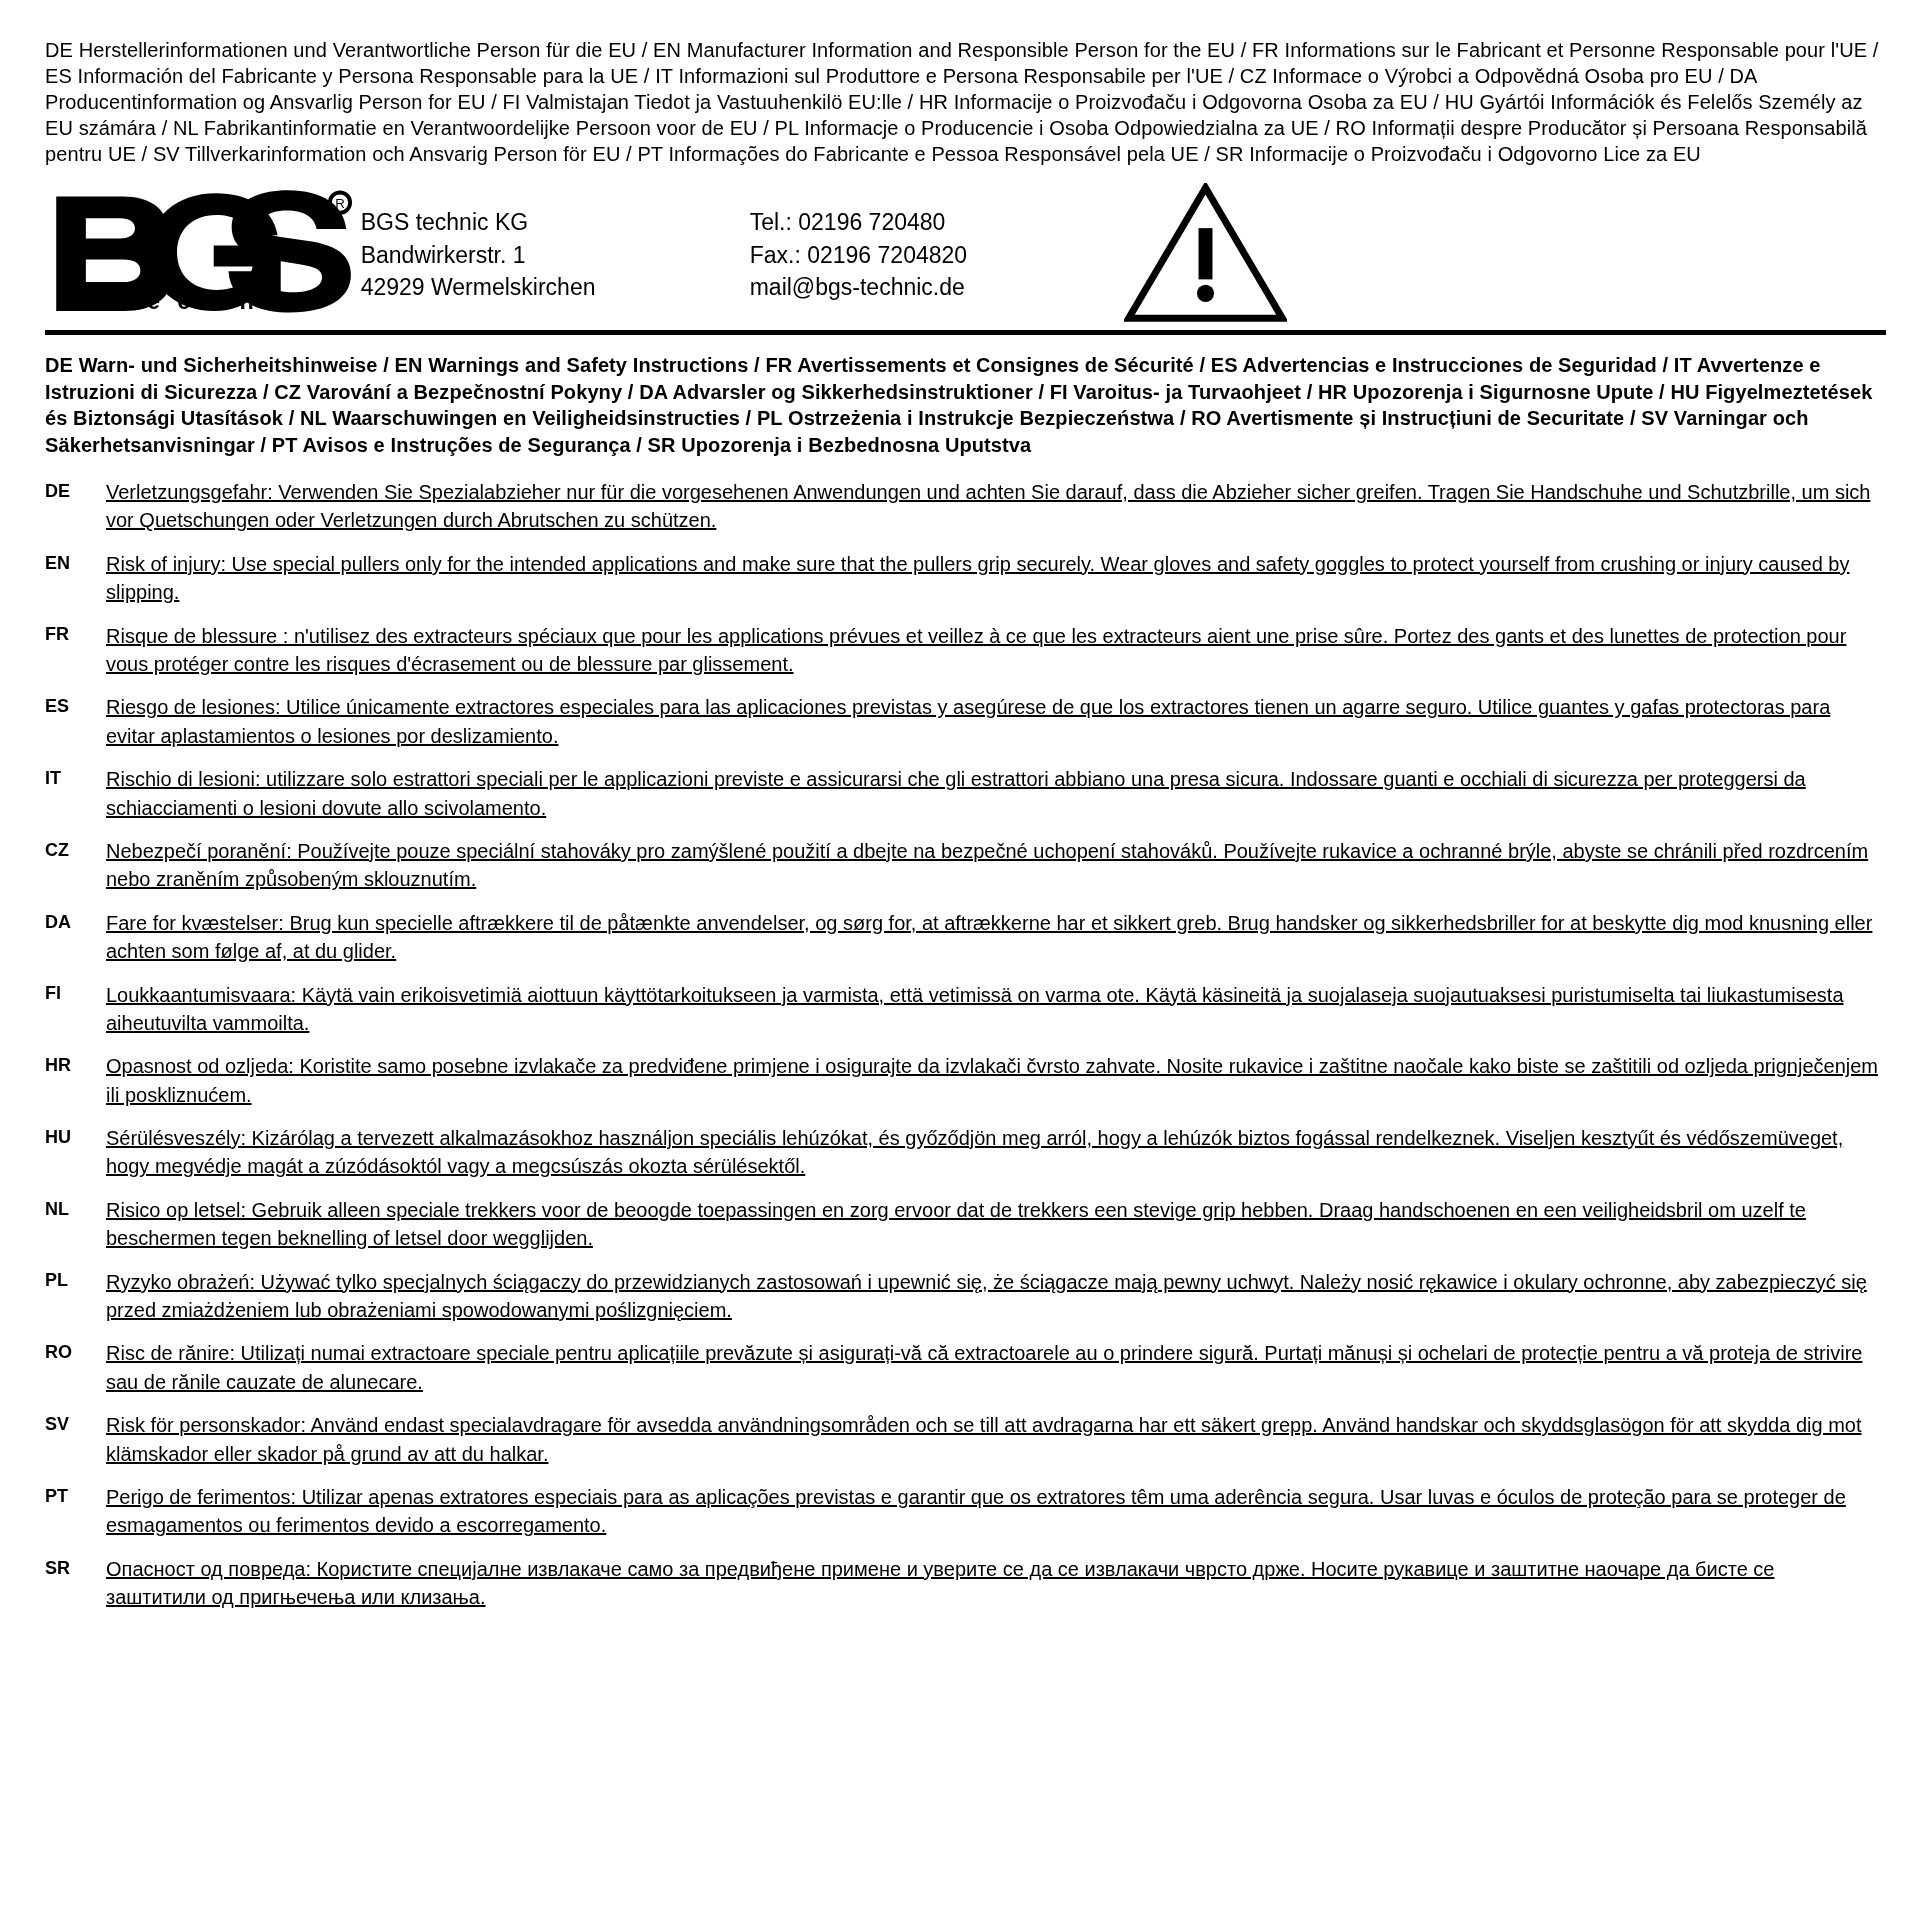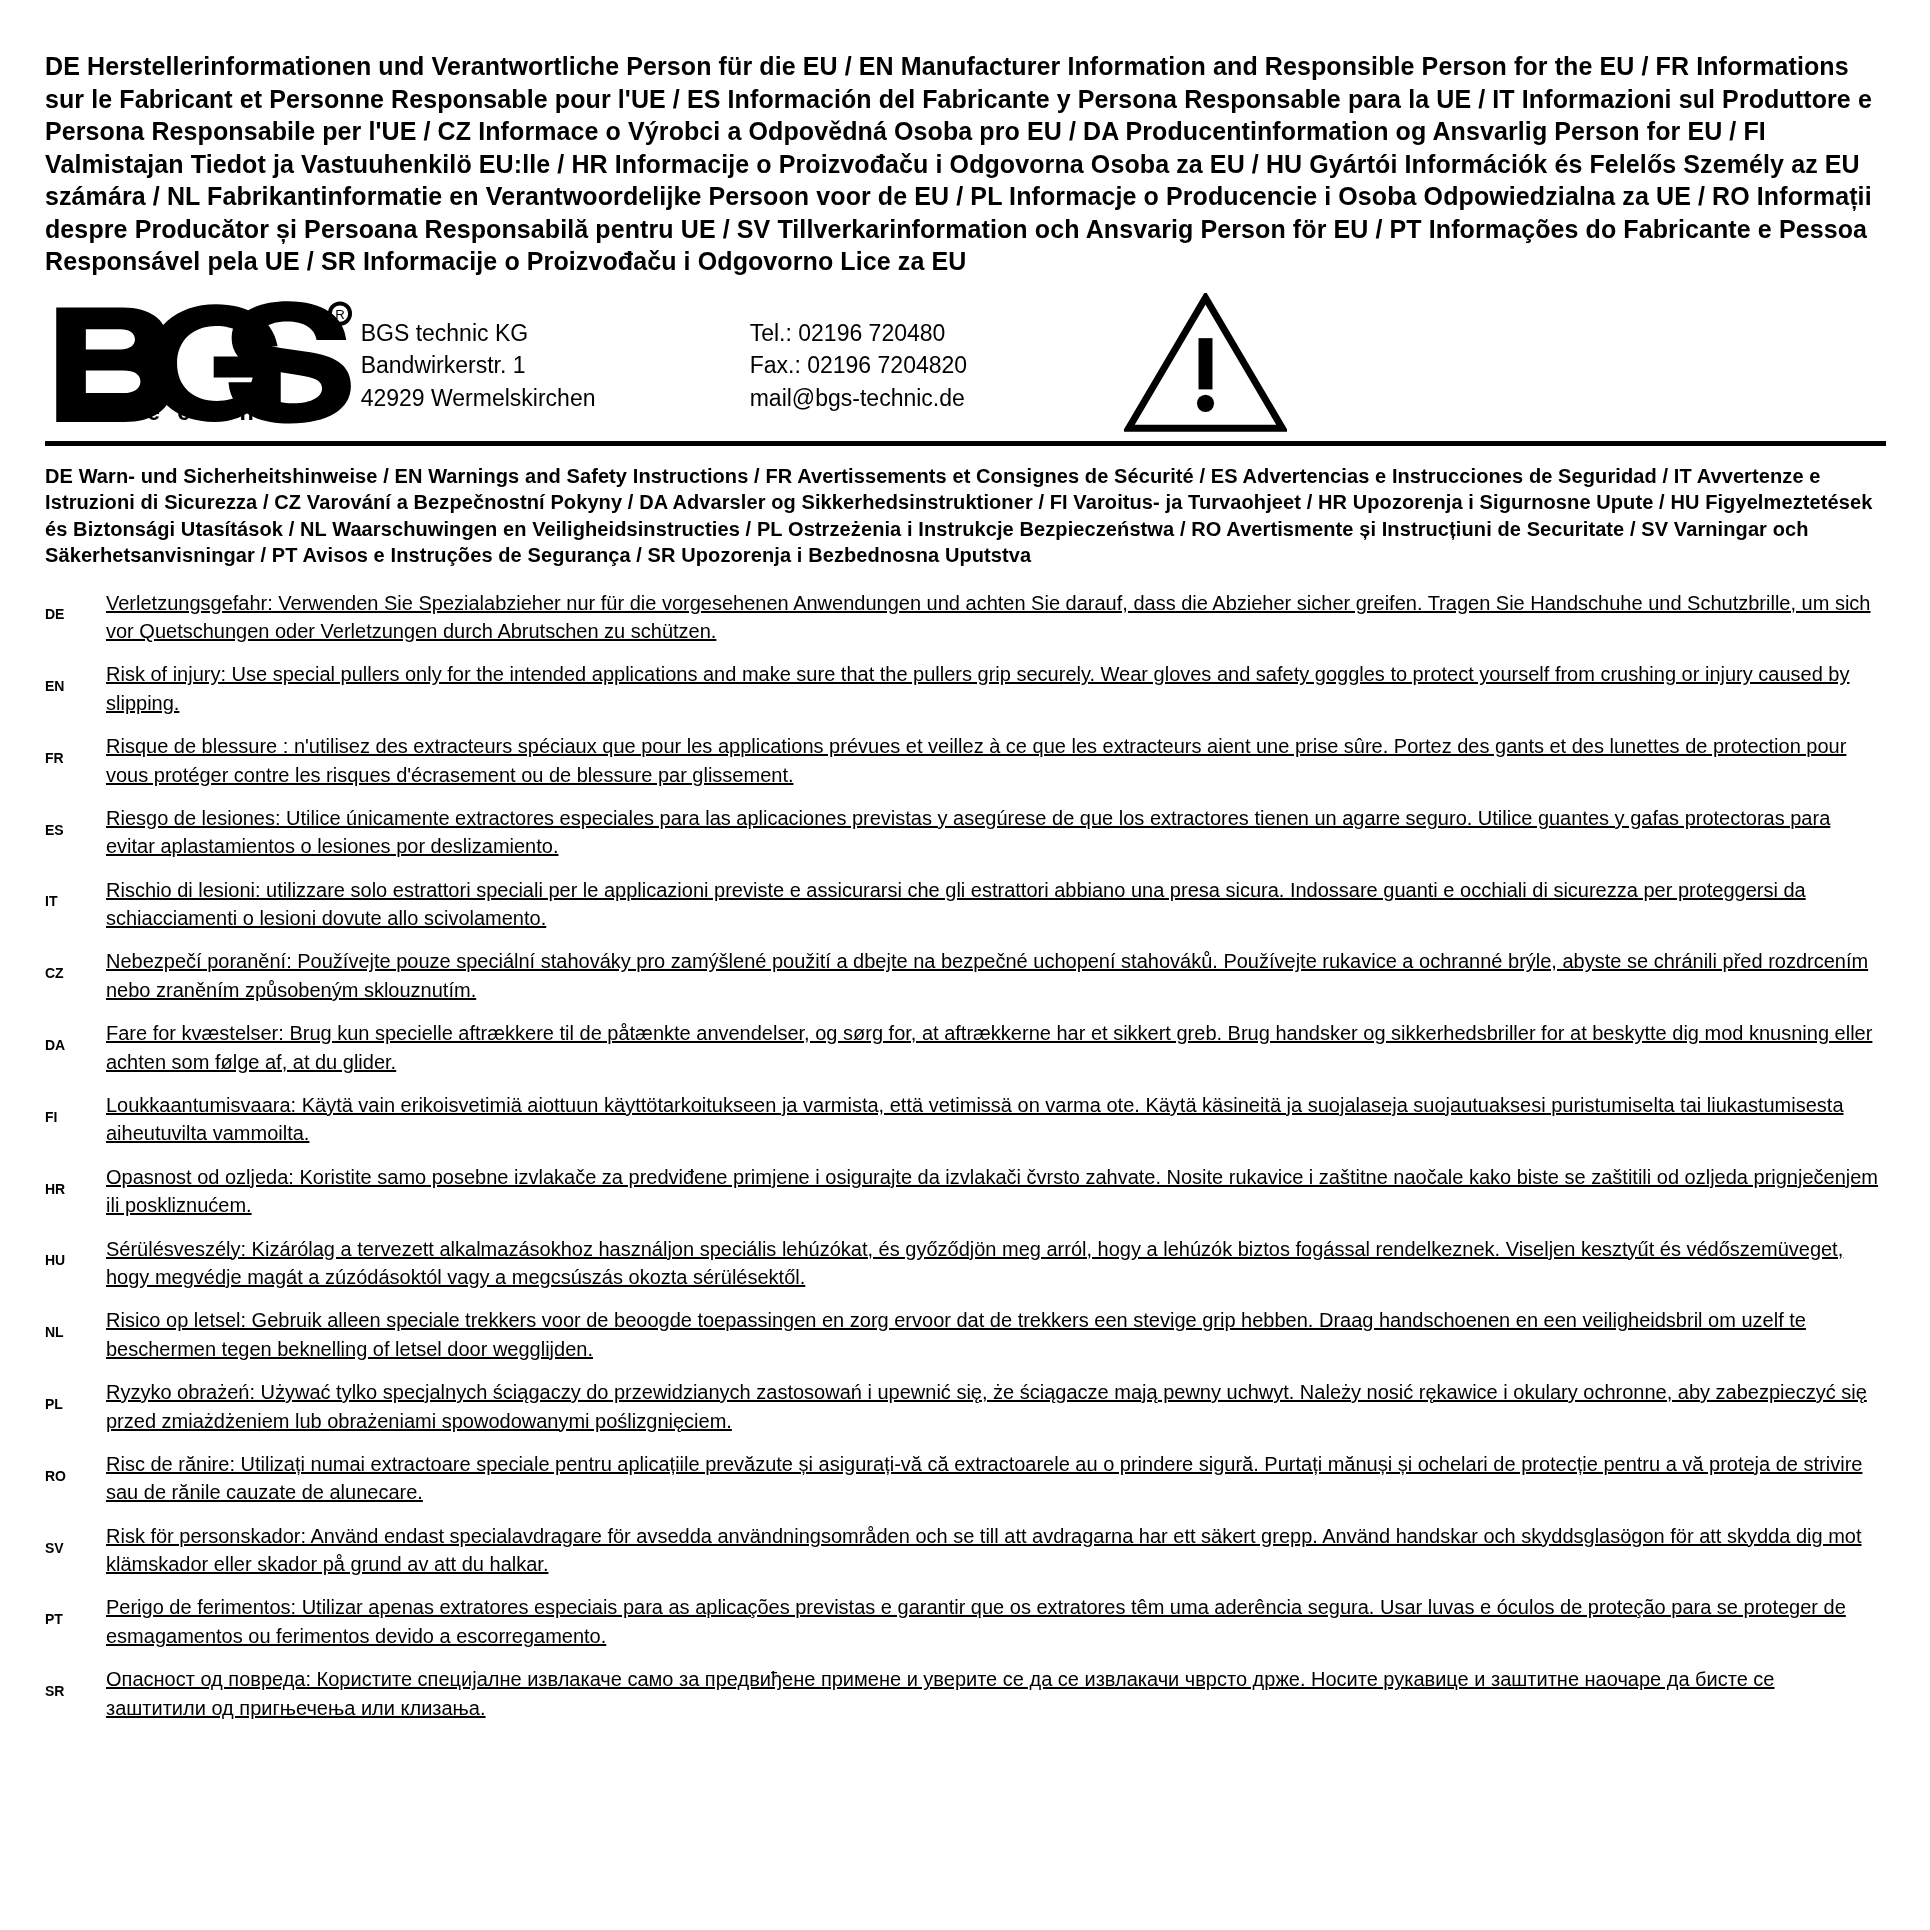--- a/index.html
+++ b/index.html
@@ -16,25 +16,25 @@
   }
   .page {
     box-sizing: border-box;
     width: 1930px;
     min-height: 1930px;
     padding: 37px 45px 31px 45px;
   }
 
   
   .head-langs {
-    font-size: 25px;
-    font-weight: bold;
+    font-size: 20px;
+    font-weight: normal;
     line-height: 1.30;
     letter-spacing: 0.1px;
-    margin: 13px 0 11px 0;
+    margin: 0 0 11px 0;
     width: 1841px;
   }
 
   
   .company-band {
     display: flex;
     align-items: center;
     width: 1841px;
     padding: 4.7px 0 7.8px 0;
     border-bottom: 5.4px solid #000;
@@ -88,25 +88,24 @@
   .lang-list {
     width: 1841px;
   }
   .lang-row {
     display: flex;
     align-items: flex-start;
     margin-bottom: 15px;
   }
   .lang-code {
     flex: 0 0 61px;
-    font-size: 14px;
+    font-size: 18px;
     font-weight: bold;
     line-height: 1.42;
     padding-top: 0.8px;
-    margin-top: 16px;
   }
   .lang-text {
     flex: 1 1 auto;
     font-size: 20px;
     line-height: 1.42;
     text-align: left;
     padding-right: 7.8px;
     text-decoration: underline;
   }
 </style>

